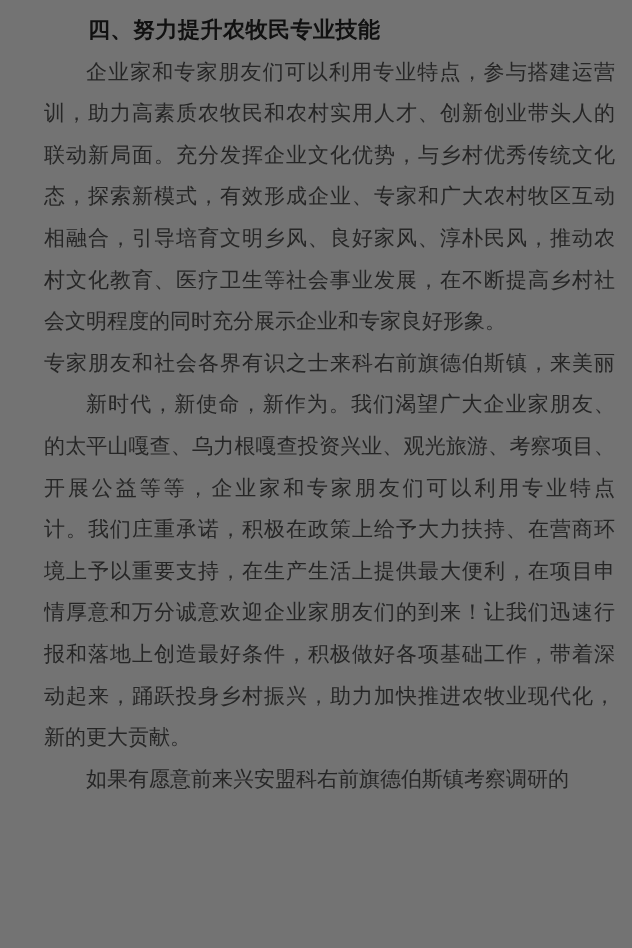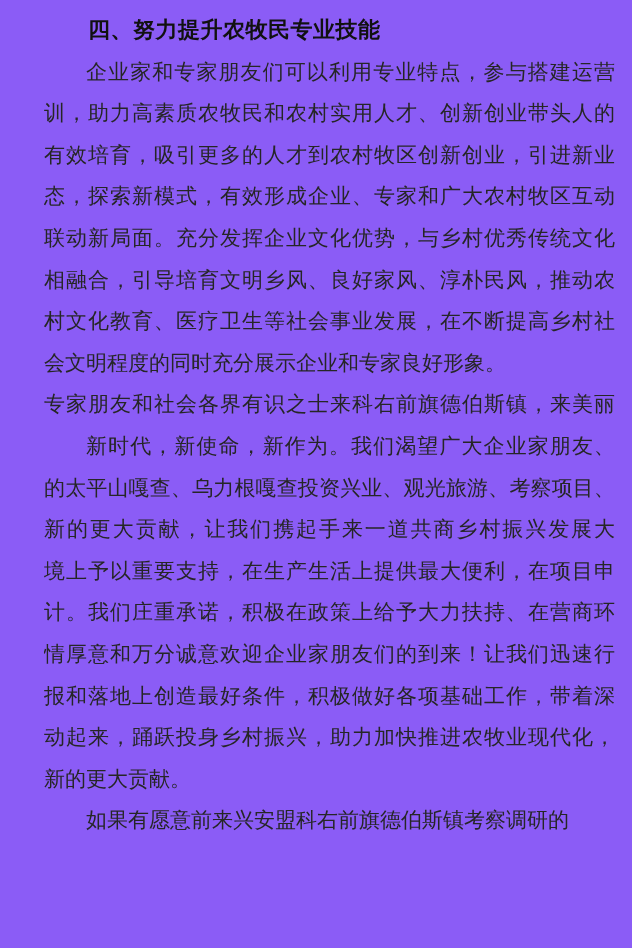--- a/index.html
+++ b/index.html
@@ -11,21 +11,21 @@
     width: 632px;
     height: 948px;
     overflow: hidden;
     font-family: "Liberation Sans", sans-serif;
   }
   .page {
     box-sizing: border-box;
     width: 632px;
     height: 948px;
     padding: 9px 17px 0 44px;
-    background: #8b5cf6;
+    background: #737373;
     color: #262626;
   }
   .heading {
     font-size: 22px;
     font-weight: bold;
     color: #111111;
     line-height: 41.6px;
     height: 41.6px;
     text-indent: 2em;
     white-space: nowrap;
@@ -54,34 +54,33 @@
 </style>
 </head>
 <body>
 
 <div class="page">
   <div class="heading">四、努力提升农牧民专业技能</div>
   <div>
       <div class="paragraph">
         <div class="line para-first">企业家和专家朋友们可以利用专业特点，参与搭建运营</div>
         <div class="line">训，助力高素质农牧民和农村实用人才、创新创业带头人的</div>
-        <div class="line">有效培育，吸引更多的人才到农村牧区创新创业，引进新业</div>
+        <div class="line">联动新局面。充分发挥企业文化优势，与乡村优秀传统文化</div>
         <div class="line">态，探索新模式，有效形成企业、专家和广大农村牧区互动</div>
-        <div class="line">联动新局面。充分发挥企业文化优势，与乡村优秀传统文化</div>
         <div class="line">相融合，引导培育文明乡风、良好家风、淳朴民风，推动农</div>
         <div class="line">村文化教育、医疗卫生等社会事业发展，在不断提高乡村社</div>
         <div class="line para-last">会文明程度的同时充分展示企业和专家良好形象。</div>
       </div>
       <div class="paragraph">
         <div class="line">专家朋友和社会各界有识之士来科右前旗德伯斯镇，来美丽</div>
         <div class="line para-first">新时代，新使命，新作为。我们渴望广大企业家朋友、</div>
         <div class="line">的太平山嘎查、乌力根嘎查投资兴业、观光旅游、考察项目、</div>
-        <div class="line">新的更大贡献，让我们携起手来一道共商乡村振兴发展大</div>
+        <div class="line">开展公益等等，企业家和专家朋友们可以利用专业特点</div>
+        <div class="line">计。我们庄重承诺，积极在政策上给予大力扶持、在营商环</div>
         <div class="line">境上予以重要支持，在生产生活上提供最大便利，在项目申</div>
-        <div class="line">计。我们庄重承诺，积极在政策上给予大力扶持、在营商环</div>
         <div class="line">情厚意和万分诚意欢迎企业家朋友们的到来！让我们迅速行</div>
         <div class="line">报和落地上创造最好条件，积极做好各项基础工作，带着深</div>
         <div class="line">动起来，踊跃投身乡村振兴，助力加快推进农牧业现代化，</div>
         <div class="line para-last">新的更大贡献。</div>
       </div>
       <div class="paragraph">
         <div class="line para-first para-last">如果有愿意前来兴安盟科右前旗德伯斯镇考察调研的</div>
       </div>
     </div>
 </div>

